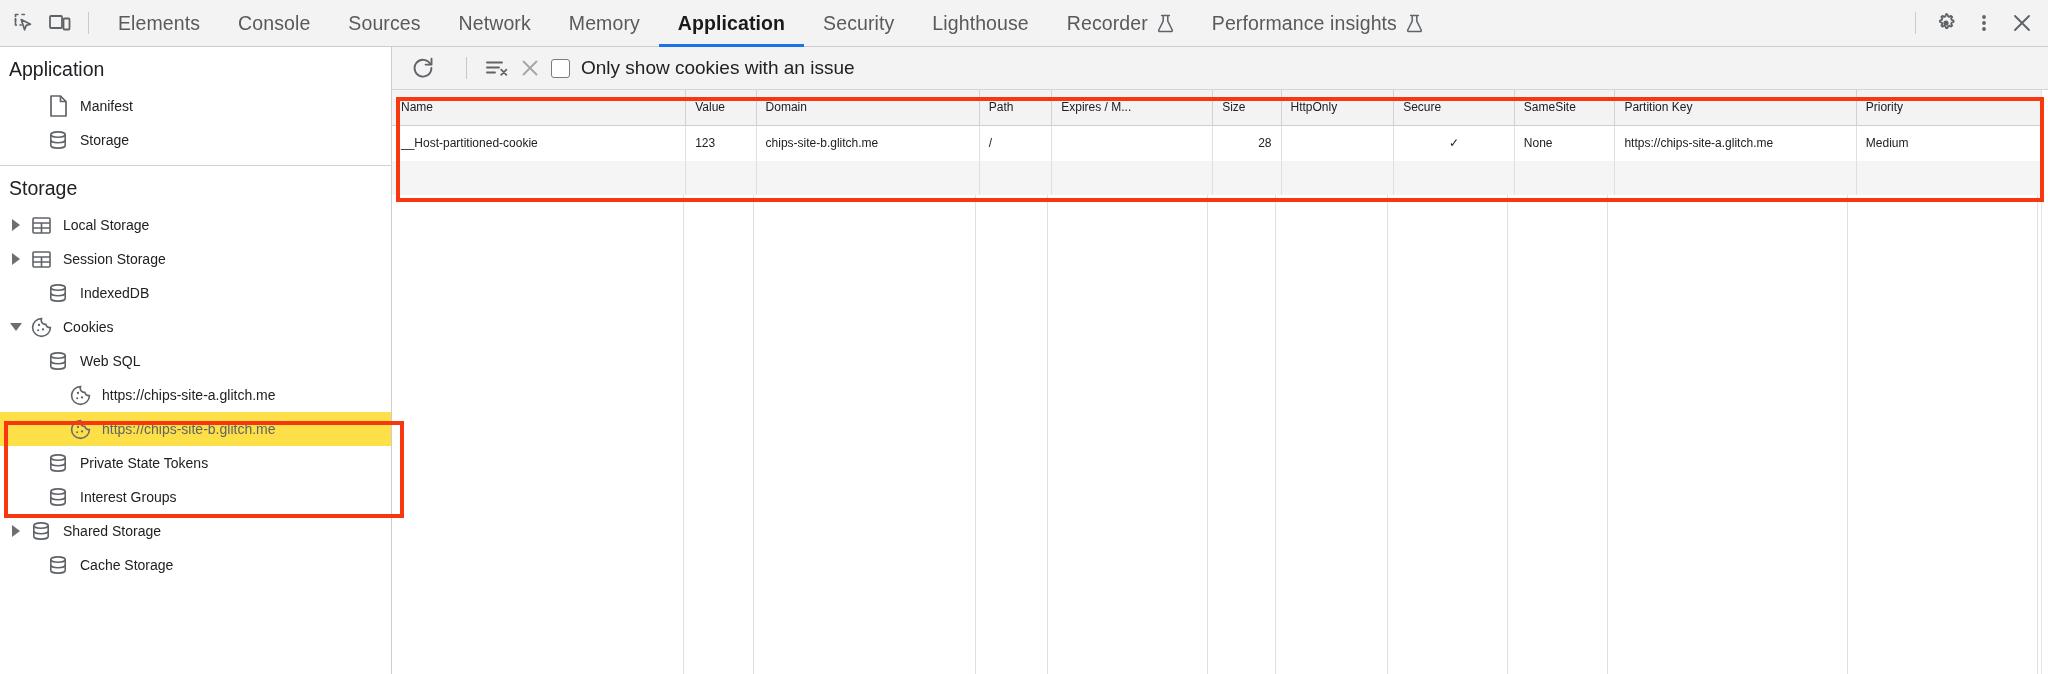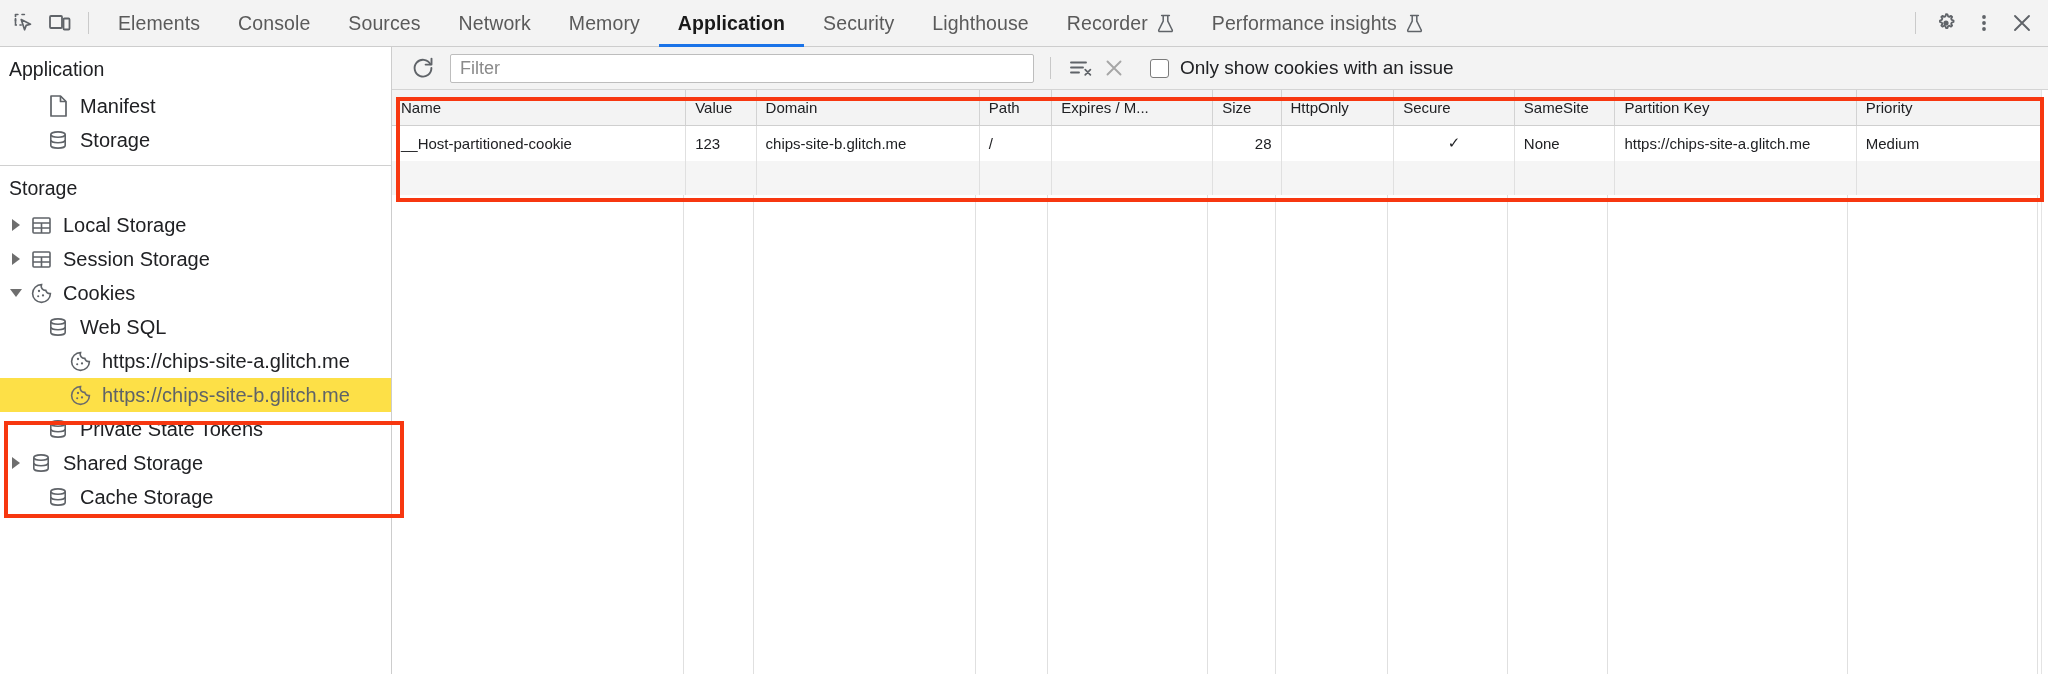--- a/index.html
+++ b/index.html
@@ -101,21 +101,21 @@
   }
   .side-divider {
     height: 1px;
     background: #d0d0d0;
     margin: 8px 0 0 0;
   }
   .tree-item {
     height: 34px;
     display: flex;
     align-items: center;
-    font-size: 20px;
+    font-size: 14px;
     color: #202124;
     white-space: nowrap;
     padding-right: 6px;
   }
   .tree-item.selected { background: #fde047; color: #5f6368; }
   .twisty {
     width: 22px; min-width: 22px;
     display: flex; align-items: center; justify-content: center;
   }
   .twisty i {
@@ -184,21 +184,21 @@
     flex: 0 0 auto;
   }
   .fb-icon {
     width: 34px; height: 30px;
     display: flex; align-items: center; justify-content: center;
     flex: 0 0 auto;
   }
   .chk-wrap {
     display: flex;
     align-items: center;
-    margin-left: 19px;
+    margin-left: 4px;
     flex: 0 0 auto;
   }
   .chk-box {
     width: 19px; height: 19px;
     border: 1.6px solid #7b7b7b;
     border-radius: 3px;
     background: #fff;
     margin-right: 11px;
   }
   .chk-label {
@@ -210,21 +210,21 @@
   
   .grid-wrap {
     flex: 1 1 auto;
     position: relative;
     overflow: hidden;
   }
   table.grid {
     border-collapse: collapse;
     table-layout: fixed;
     width: 100%;
-    font-size: 15px;
+    font-size: 12px;
   }
   table.grid th {
     background: #f3f3f3;
     color: #202124;
     font-weight: normal;
     text-align: left;
     height: 35px;
     padding: 0 9px;
     border-right: 1px solid #d2d2d2;
     border-bottom: 1px solid #cfcfcf;
@@ -429,20 +429,32 @@
           <svg width="23" height="23" viewBox="0 0 23 23">
             <g fill="none" stroke="#5f6368" stroke-width="1.6">
               <rect x="3" y="4" width="17" height="15" rx="1"></rect>
               <path d="M3 9h17M3 14h17M11.5 9v10"></path>
             </g>
           </svg>
         </span>
         <span>Session Storage</span>
       </div>
 
+      <div class="tree-item lvl1-noarrow">
+        <span class="tree-icon">
+          <svg width="24" height="24" viewBox="0 0 24 24">
+            <g fill="none" stroke="#5f6368" stroke-width="1.6">
+              <ellipse cx="12" cy="6.6" rx="7.2" ry="2.7"></ellipse>
+              <path d="M4.8 6.6v10.8c0 1.5 3.2 2.7 7.2 2.7s7.2-1.2 7.2-2.7V6.6"></path>
+              <path d="M4.8 12c0 1.5 3.2 2.7 7.2 2.7s7.2-1.2 7.2-2.7"></path>
+            </g>
+          </svg>
+        </span>
+        <span>IndexedDB</span>
+      </div>
 
       <div class="tree-item lvl1">
         <span class="twisty open">
             <i></i>
           </span>
         <span class="tree-icon">
           <svg width="23" height="23" viewBox="0 0 23 23">
             <path d="M11.5 2.6a8.9 8.9 0 1 0 8.9 8.9 4.4 4.4 0 0 1-4.6-3.1 4.3 4.3 0 0 1-4.3-5.8z" fill="none" stroke="#5f6368" stroke-width="1.6"></path>
             <circle cx="9" cy="9" r="1.15" fill="#5f6368"></circle>
             <circle cx="13" cy="13.4" r="1.15" fill="#5f6368"></circle>
@@ -495,20 +507,32 @@
             <g fill="none" stroke="#5f6368" stroke-width="1.6">
               <ellipse cx="12" cy="6.6" rx="7.2" ry="2.7"></ellipse>
               <path d="M4.8 6.6v10.8c0 1.5 3.2 2.7 7.2 2.7s7.2-1.2 7.2-2.7V6.6"></path>
               <path d="M4.8 12c0 1.5 3.2 2.7 7.2 2.7s7.2-1.2 7.2-2.7"></path>
             </g>
           </svg>
         </span>
         <span>Private State Tokens</span>
       </div>
 
+      <div class="tree-item lvl1-noarrow">
+        <span class="tree-icon">
+          <svg width="24" height="24" viewBox="0 0 24 24">
+            <g fill="none" stroke="#5f6368" stroke-width="1.6">
+              <ellipse cx="12" cy="6.6" rx="7.2" ry="2.7"></ellipse>
+              <path d="M4.8 6.6v10.8c0 1.5 3.2 2.7 7.2 2.7s7.2-1.2 7.2-2.7V6.6"></path>
+              <path d="M4.8 12c0 1.5 3.2 2.7 7.2 2.7s7.2-1.2 7.2-2.7"></path>
+            </g>
+          </svg>
+        </span>
+        <span>Interest Groups</span>
+      </div>
 
       <div class="tree-item lvl1">
         <span class="twisty">
             <i></i>
           </span>
         <span class="tree-icon">
           <svg width="24" height="24" viewBox="0 0 24 24">
             <g fill="none" stroke="#5f6368" stroke-width="1.6">
               <ellipse cx="12" cy="6.6" rx="7.2" ry="2.7"></ellipse>
               <path d="M4.8 6.6v10.8c0 1.5 3.2 2.7 7.2 2.7s7.2-1.2 7.2-2.7V6.6"></path>
@@ -537,23 +561,20 @@
     <div class="main">
 
       <div class="filterbar">
         <div class="refresh-btn">
           <svg width="26" height="26" viewBox="0 0 26 26">
             <path d="M20.4 9.2A8.4 8.4 0 1 0 21.4 13" fill="none" stroke="#5f6368" stroke-width="1.9" stroke-linecap="round"></path>
             <path d="M21.5 3.6 V9.6 H15.6" fill="none" stroke="#5f6368" stroke-width="1.9" stroke-linecap="round" stroke-linejoin="round"></path>
           </svg>
         </div>
 
-        <div class="filter-input">
-          <span>Filter</span>
-        </div>
 
         <div class="fb-sep"></div>
 
         <div class="fb-icon">
           <svg width="26" height="26" viewBox="0 0 26 26">
             <g stroke="#5f6368" stroke-width="1.9" stroke-linecap="round">
               <path d="M4 7.5h15M4 12.5h12M4 17.5h8"></path>
               <path d="M18.2 14.6 L23.4 19.8 M23.4 14.6 L18.2 19.8" stroke-width="1.7"></path>
             </g>
           </svg>

